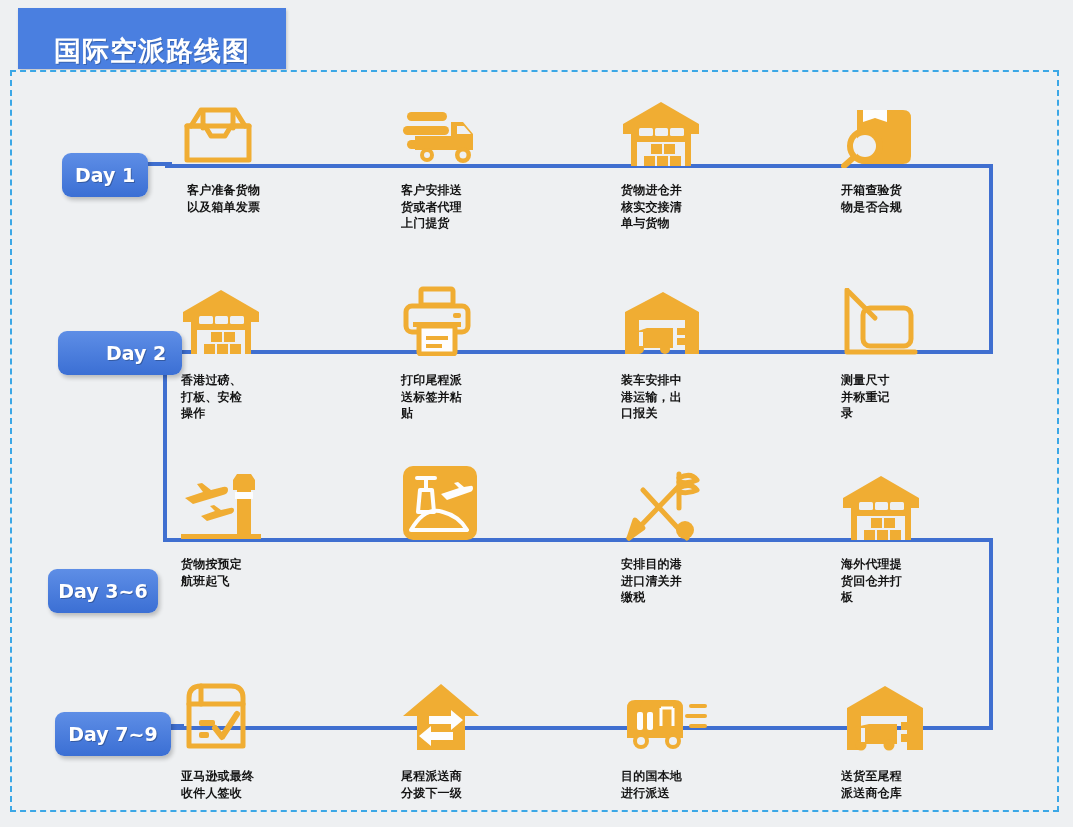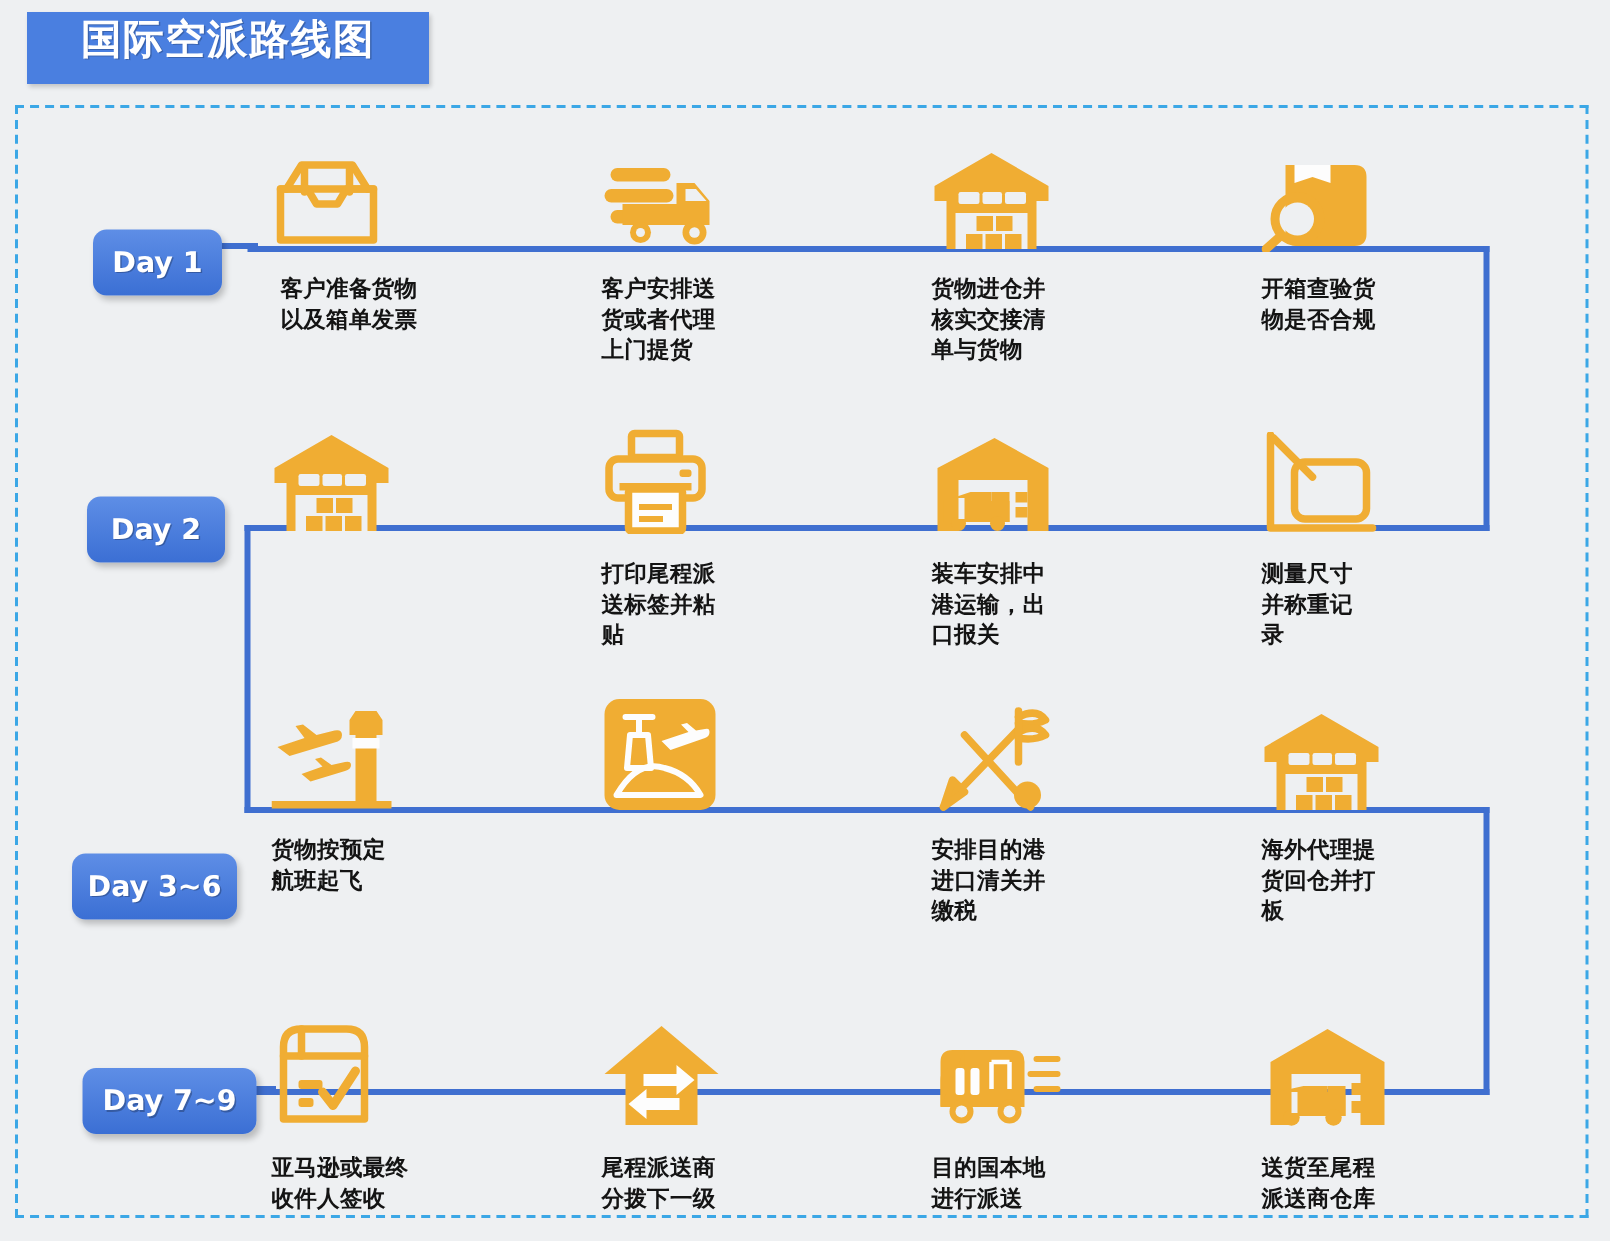--- a/index.html
+++ b/index.html
@@ -6,23 +6,23 @@
   body{
     width:1073px;height:827px;
     background:#eef0f2;
     font-family:"DejaVu Sans","Liberation Sans",sans-serif;
     overflow:hidden;
     position:relative;
   }
   
   .title-banner{
     position:absolute;left:18px;top:8px;
-    width:268px;height:48px;
+    width:268px;height:61px;
     background:#4a7fe0;
-    display:flex;align-items:flex-start;justify-content:center;
+    display:flex;align-items:flex-end;justify-content:center;
     box-shadow:1px 2px 3px rgba(0,0,0,.18);
   }
   .title-banner .title-text{
     color:#ffffff;font-size:27px;font-weight:bold;letter-spacing:1px;
     text-shadow:1px 1px 0 rgba(0,0,0,.22);
   }
   
   .dashed-frame{
     position:absolute;left:10px;top:70px;
     width:1049px;height:742px;
@@ -36,21 +36,21 @@
     background:linear-gradient(#5e8ee6,#3b6fd4);
     border-radius:9px;
     color:#fff;font-size:19px;font-weight:bold;
     display:flex;align-items:center;justify-content:center;
     box-shadow:2px 3px 4px rgba(0,0,0,.22);
     text-shadow:1px 1px 0 rgba(0,0,0,.25);
     height:44px;
     z-index:6;
   }
   #day-1{left:62px;top:141px;width:86px;margin-top:12px;}
-  #day-2{left:58px;top:331px;width:92px;}
+  #day-2{left:58px;top:331px;width:92px;padding-left:32px;}
   #day-3{left:48px;top:525px;width:110px;margin-top:44px;}
   #day-4{left:55px;top:712px;width:116px;}
 
   
   .conn{position:absolute;background:#3f6fd0;z-index:2;}
   
   #conn-r1-top{left:165px;top:164px;width:828px;height:4px;}
   #conn-r1-right{left:989px;top:164px;width:4px;height:190px;}
   #conn-r1-bottom{left:163px;top:350px;width:830px;height:4px;}
   #conn-r2-left{left:163px;top:350px;width:4px;height:192px;}
@@ -65,21 +65,21 @@
   #row-1{top:92px;}
   #row-2{top:280px;}
   #row-3{top:466px;}
   #row-4{top:676px;}
   .row-inner{display:flex;}
   .step{width:222px;position:relative;}
   .step-icon{height:76px;display:flex;align-items:flex-end;padding-left:16px;box-sizing:border-box;}
   .step-icon svg{display:block;}
   .step-label{
     padding-left:16px;padding-top:14px;
-    font-size:15px;font-weight:bold;color:#141414;
+    font-size:12px;font-weight:bold;color:#141414;
     line-height:1.38;white-space:pre-line;
     letter-spacing:.2px;
   }
   .step-label.indent{padding-left:22px;}
   #row-2 .step-label,#row-4 .step-label{padding-top:16px;}
 </style>
 </head>
 <body>
 
 <div class="title-banner">
@@ -208,20 +208,23 @@
           </g>
           <g fill="#f0ad33">
             <rect x="30" y="44" width="11" height="10"></rect>
             <rect x="43" y="44" width="11" height="10"></rect>
             <rect x="23" y="56" width="11" height="10"></rect>
             <rect x="36" y="56" width="11" height="10"></rect>
             <rect x="49" y="56" width="11" height="10"></rect>
           </g>
         </svg>
       </div>
+      <div class="step-label">香港过磅、
+打板、安检
+操作</div>
     </div>
 
     <div class="step">
       <div class="step-icon">
         <svg width="72" height="70" viewBox="0 0 72 70">
           <g fill="none" stroke="#f0ad33" stroke-width="5">
             <rect x="20" y="3" width="32" height="16" rx="2"></rect>
             <rect x="5" y="20" width="62" height="26" rx="6"></rect>
             <rect x="18" y="40" width="36" height="28" rx="2" fill="#fdfdfd"></rect>
           </g>

